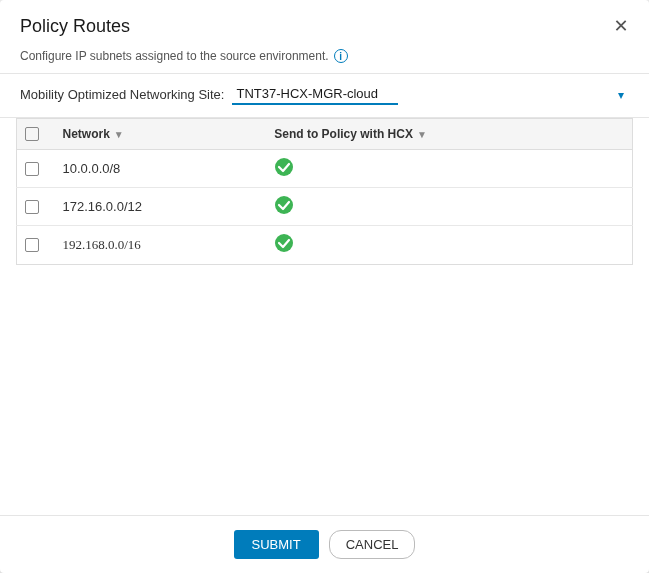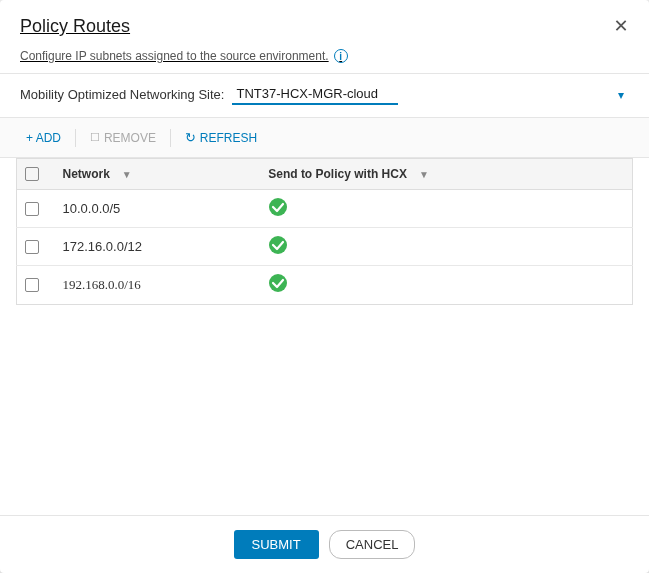--- a/index.html
+++ b/index.html
@@ -19,21 +19,20 @@
       border-radius: 4px;
       box-shadow: 0 4px 20px rgba(0,0,0,0.25);
       display: flex;
       flex-direction: column;
       position: relative;
     }
     .dialog-header {
       padding: 16px 20px 10px 20px;
       border-bottom: 1px solid #e5e5e5;
       position: relative;
-      text-decoration: underline;
     }
     .dialog-title {
       font-size: 18px;
       font-weight: 400;
       color: #1a1a1a;
       margin-bottom: 4px;
     }
     .dialog-subtitle {
       font-size: 12px;
       color: #555;
@@ -158,21 +157,21 @@
       color: #333;
       text-align: left;
     }
     thead th.check-col {
       width: 36px;
       padding: 8px;
     }
     thead th .th-inner {
       display: flex;
       align-items: center;
-      gap: 12px;
+      gap: 4px;
     }
     .filter-icon {
       color: #888;
       font-size: 10px;
     }
     tbody tr {
       border-bottom: 1px solid #e8e8e8;
     }
     tbody tr:last-child { border-bottom: none; font-family: Liberation Serif, serif; }
     tbody td {
@@ -254,35 +253,20 @@
 
   <div class="site-row">
     <span class="site-label">Mobility Optimized Networking Site:</span>
     <div class="site-select-wrapper">
       <select class="site-select">
         <option>TNT37-HCX-MGR-cloud</option>
       </select>
     </div>
   </div>
 
-  <div class="toolbar">
-    <button class="toolbar-btn">
-      <span>+ ADD</span>
-    </button>
-    <div class="toolbar-sep"></div>
-    <button class="toolbar-btn disabled">
-      <span style="font-size:11px;">☐</span>
-      <span>REMOVE</span>
-    </button>
-    <div class="toolbar-sep"></div>
-    <button class="toolbar-btn">
-      <span style="font-size:13px;">↻</span>
-      <span>REFRESH</span>
-    </button>
-  </div>
 
   <div class="table-container">
     <table>
       <thead>
         <tr>
           <th class="check-col">
             <div class="check-all"></div>
           </th>
           <th>
             <div class="th-inner">
@@ -296,21 +280,21 @@
               <span class="filter-icon">▼</span>
             </div>
           </th>
         </tr>
       </thead>
       <tbody id="table-body">
       <tr>
             <td class="check-col">
               <div class="check-box"></div>
             </td>
-            <td>10.0.0.0/5</td>
+            <td>10.0.0.0/8</td>
             <td><span class="green-check">
                 <svg viewBox="0 0 20 20" xmlns="http://www.w3.org/2000/svg">
         <circle cx="10" cy="10" r="9" fill="#3db454"></circle>
         <polyline points="5,10 9,14 15,7" fill="none" stroke="#fff" stroke-width="2.2" stroke-linecap="round" stroke-linejoin="round"></polyline>
       </svg>
               </span></td>
           </tr>
           <tr>
             <td class="check-col">
               <div class="check-box"></div>

